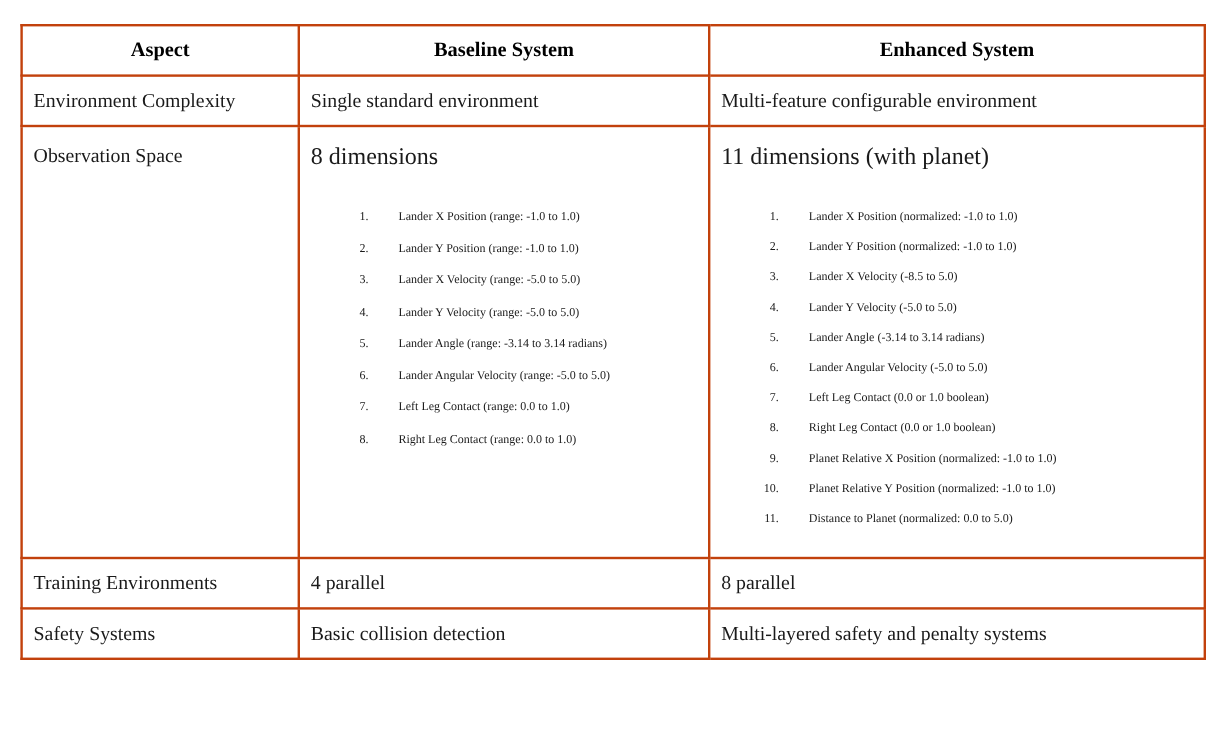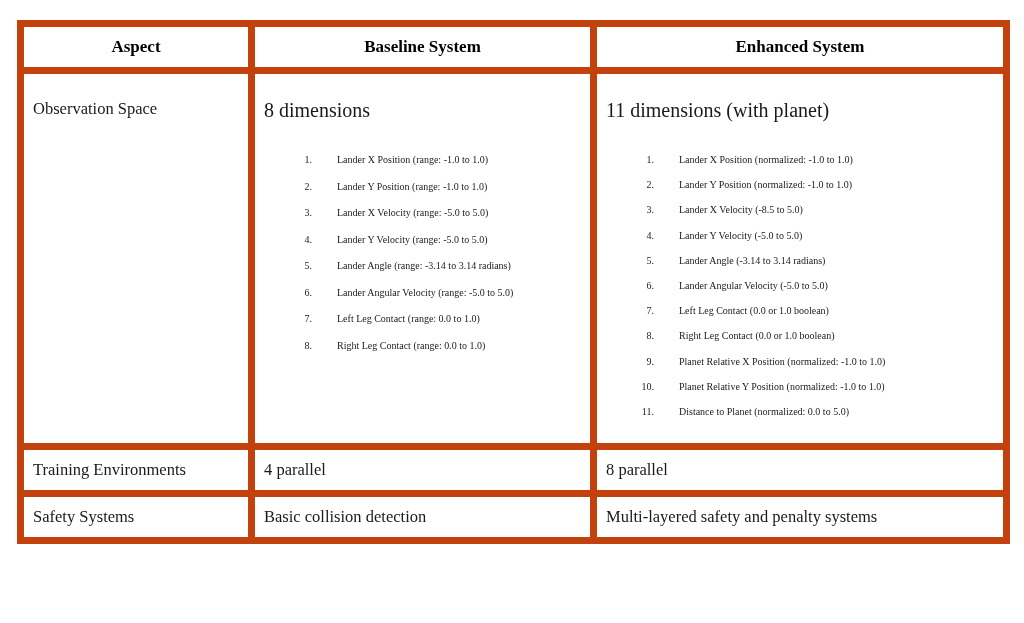--- a/index.html
+++ b/index.html
@@ -18,21 +18,21 @@
     border-collapse: collapse;
     table-layout: fixed;
     width: 986px;
     margin: 20px 0 0 17px;
   }
   col.c-aspect   { width: 231px; }
   col.c-baseline { width: 342px; }
   col.c-enhanced { width: 413px; }
 
   th, td {
-    border: 7px solid #c2410c;
+    border: 2px solid #c2410c;
     overflow: hidden;
   }
   th {
     font-size: 17px;
     font-weight: 700;
     color: #000000;
     height: 40px;
     text-align: center;
     vertical-align: middle;
     padding: 0;
@@ -40,21 +40,21 @@
   td {
     font-size: 16.5px;
     height: 40px;
     vertical-align: middle;
     padding: 0 2px 0 9px;
     white-space: nowrap;
   }
   tr.tall td {
     height: 344px;
     vertical-align: top;
-    padding-top: 25px;
+    padding-top: 14px;
   }
   .dim-heading {
     font-size: 20px;
     line-height: 22px;
     margin: 0;
     white-space: nowrap;
   }
   ol.obs {
     list-style: none;
     counter-reset: item;
@@ -89,20 +89,25 @@
     <col class="c-enhanced">
   </colgroup>
   <thead>
     <tr>
       <th>Aspect</th>
       <th>Baseline System</th>
       <th>Enhanced System</th>
     </tr>
   </thead>
   <tbody>
+    <tr>
+      <td>Environment Complexity</td>
+      <td>Single standard environment</td>
+      <td>Multi-feature configurable environment</td>
+    </tr>
 
     <tr class="tall">
       <td>Observation Space</td>
       <td>
         <p class="dim-heading">8 dimensions</p>
         <ol class="obs">
           <li>Lander X Position (range: -1.0 to 1.0)</li>
           <li>Lander Y Position (range: -1.0 to 1.0)</li>
           <li>Lander X Velocity (range: -5.0 to 5.0)</li>
           <li>Lander Y Velocity (range: -5.0 to 5.0)</li>

